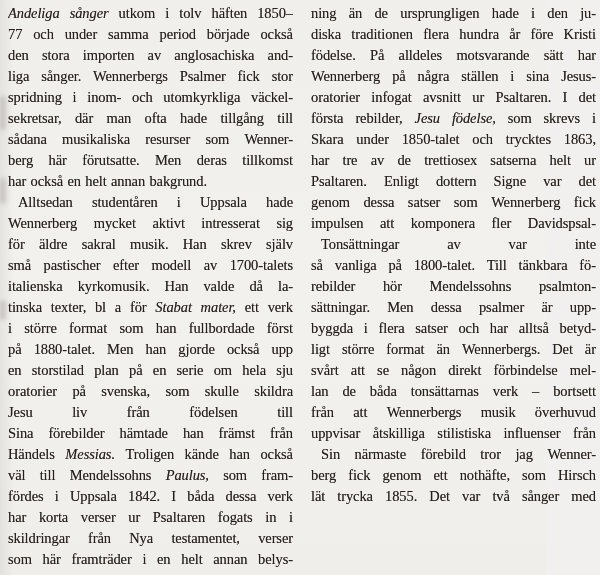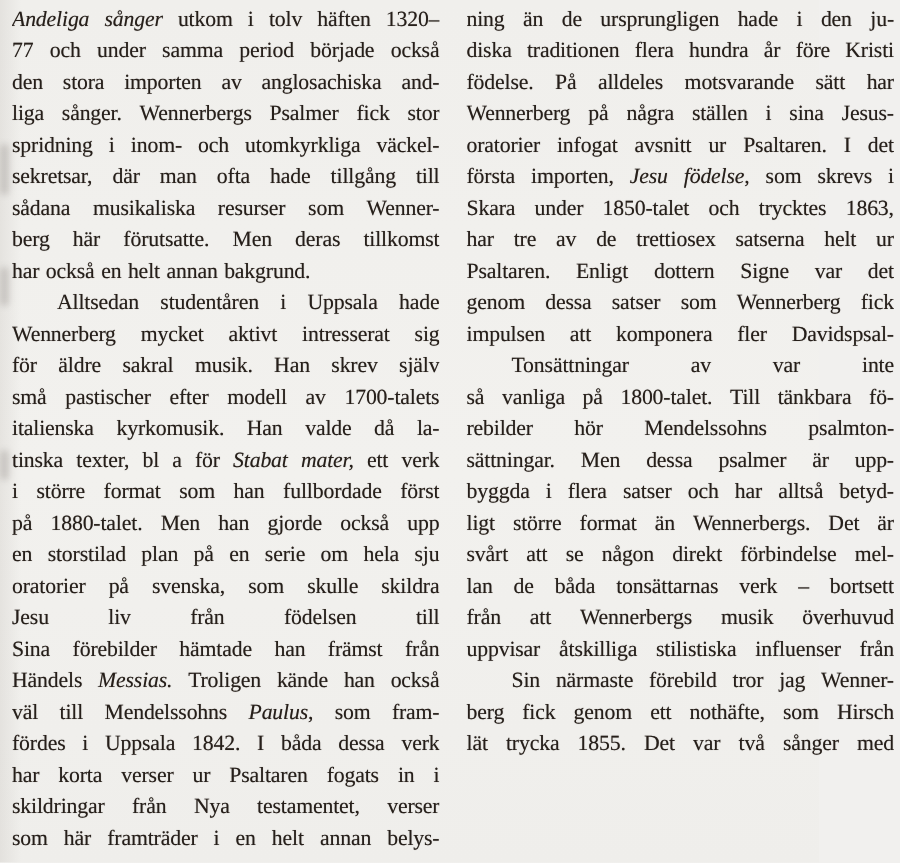--- a/index.html
+++ b/index.html
@@ -39,21 +39,21 @@
     white-space: nowrap;
     font-size: 14.5px;
     letter-spacing: -0.1px;
     text-shadow: 0 0 0.5px rgba(38,31,26,0.55);
   }
   .line.end {
     justify-content: flex-start;
     gap: 0.30em;
   }
   .line.indent > span:first-child {
-    margin-left: 30px;
+    margin-left: 10px;
   }
   .it {
     font-style: italic;
   }
   
   .smudge {
     position: absolute;
     left: 0;
     width: 6px;
     border-radius: 3px;
@@ -72,21 +72,21 @@
   <div class="smudge s2"></div>
   <div class="smudge s3"></div>
   <div class="col">
       <div class="line">
         <span class="it">Andeliga</span>
         <span class="it">sånger</span>
         <span>utkom</span>
         <span>i</span>
         <span>tolv</span>
         <span>häften</span>
-        <span>1320–</span>
+        <span>1850–</span>
       </div>
       <div class="line">
         <span>77</span>
         <span>och</span>
         <span>under</span>
         <span>samma</span>
         <span>period</span>
         <span>började</span>
         <span>också</span>
       </div>
@@ -343,21 +343,21 @@
         <span>oratorier</span>
         <span>infogat</span>
         <span>avsnitt</span>
         <span>ur</span>
         <span>Psaltaren.</span>
         <span>I</span>
         <span>det</span>
       </div>
       <div class="line">
         <span>första</span>
-        <span>importen,</span>
+        <span>rebilder,</span>
         <span class="it">Jesu</span>
         <span class="it">födelse,</span>
         <span>som</span>
         <span>skrevs</span>
         <span>i</span>
       </div>
       <div class="line">
         <span>Skara</span>
         <span>under</span>
         <span>1850-talet</span>

